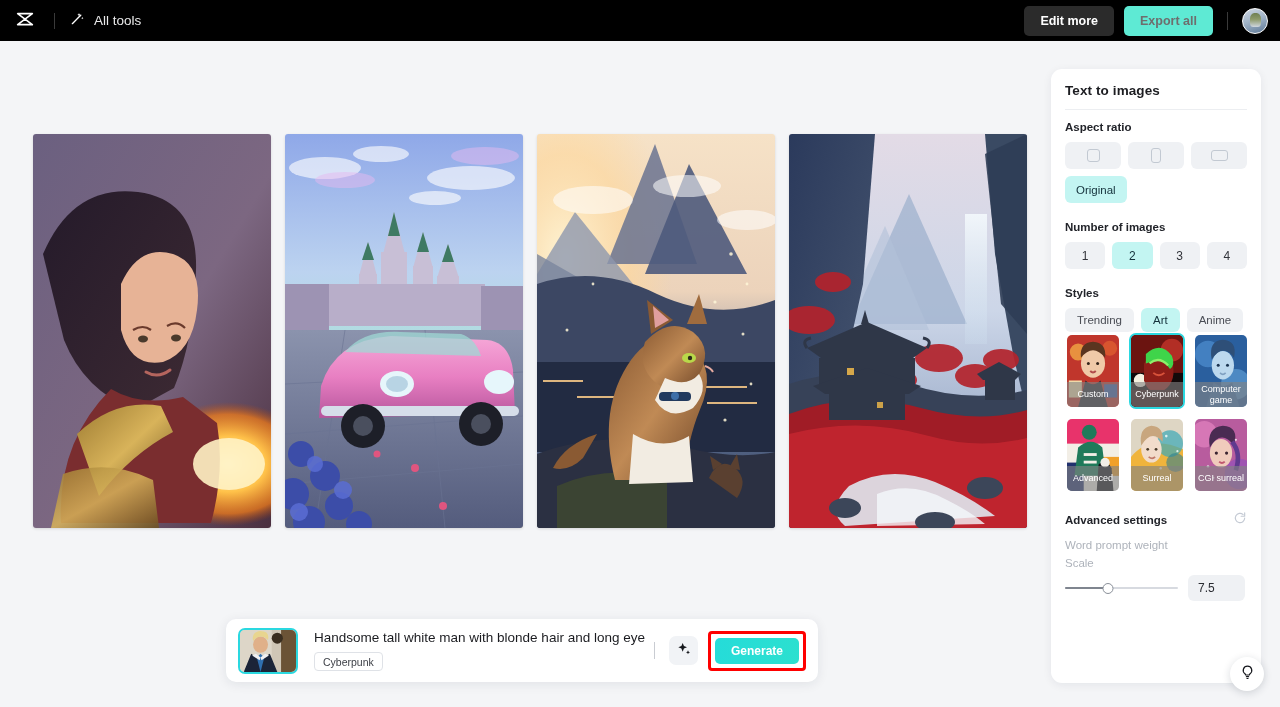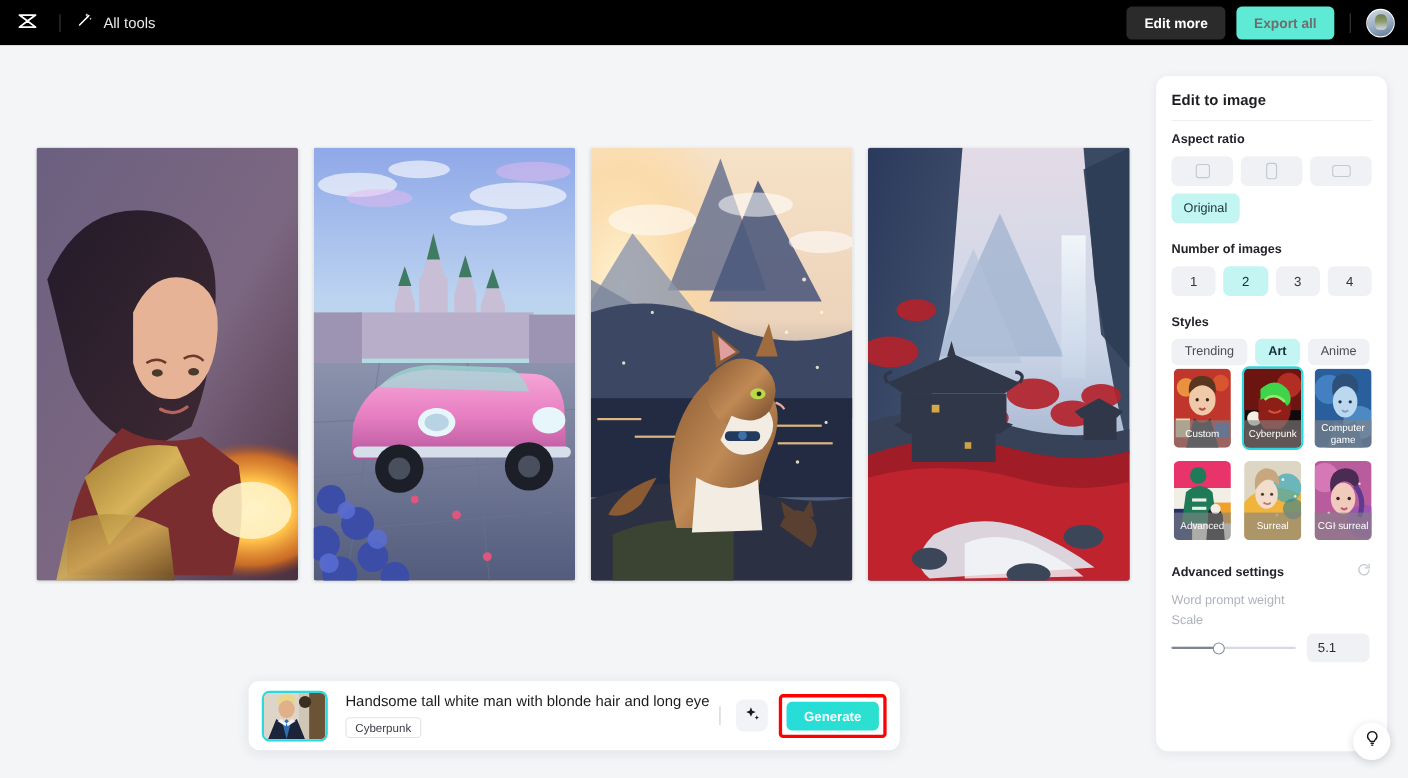--- a/index.html
+++ b/index.html
@@ -87,21 +87,21 @@
     border: none; color: #32343a; font-size: 12px; cursor: pointer; font-family: inherit;
     display:flex; align-items:center; justify-content:center;
   }
   .num-btn.active { background: #c3f5f2; color: #13303a; }
   .tab-row { display: flex; gap: 7px; margin-bottom: 1px; }
   .tab {
     height: 24px; padding: 0 12px; border-radius: 6px; background: #eff1f4;
     border: none; font-size: 11.5px; color: #4a4d55; cursor: pointer; font-family: inherit;
     display:flex; align-items:center;
   }
-  .tab.active { background: #c3f5f2; color: #13303a; font-weight: 700; }
+  .tab.active { background: #c3f5f2; color: #13303a; font-weight: 400; }
   .styles-grid { display: grid; grid-template-columns: repeat(3, 56px); gap: 8px; }
   .style-card {
     width: 56px; height: 76px; border-radius: 7px; overflow: hidden;
     position: relative; cursor: pointer; border: 2px solid transparent;
   }
   .style-card.selected { border-color: #2ad8e0; }
   .style-card .thumb { position: absolute; inset: 0; }
   .style-card .name {
     position: absolute; left: 0; right: 0; bottom: 0; height: 25px;
     background: rgba(130,130,130,.62);
@@ -451,21 +451,21 @@
         <ellipse cx="56" cy="374" rx="16" ry="10"></ellipse>
           <ellipse cx="196" cy="354" rx="18" ry="11"></ellipse>
         <ellipse cx="146" cy="388" rx="20" ry="10"></ellipse>
       </g>
     </svg>
   </div>
 
 </div>
 
 <div class="panel">
-  <div class="panel-title">Edit to image</div>
+  <div class="panel-title">Text to images</div>
   <div class="panel-rule"></div>
 
   <div class="sec-label">Aspect ratio</div>
   <div class="ratio-row">
     <button class="ratio-btn">
       <span class="sq"></span>
     </button>
     <button class="ratio-btn">
       <span class="por"></span>
     </button>
@@ -622,21 +622,21 @@
 
   <div class="slider-label">Word prompt weight</div>
 
   <div class="slider-label">Scale</div>
   <div class="slider-row">
     <div class="track">
       <div class="bar"></div>
       <div class="fill" style="width:38%"></div>
       <div class="knob" style="left:38%"></div>
     </div>
-    <div class="val-box">5.1</div>
+    <div class="val-box">7.5</div>
   </div>
 </div>
 
 <div class="promptbar">
   <div class="ref-thumb">
     <svg width="100%" height="100%" viewBox="0 0 60 46" preserveAspectRatio="none">
       <rect width="60" height="46" fill="#cfc6b6"></rect>
       <rect x="0" y="0" width="34" height="46" fill="#ddd6c8"></rect>
       <rect x="44" y="0" width="16" height="46" fill="#6b5336"></rect>
       <circle cx="40" cy="9" r="6" fill="#3a2e20"></circle>

